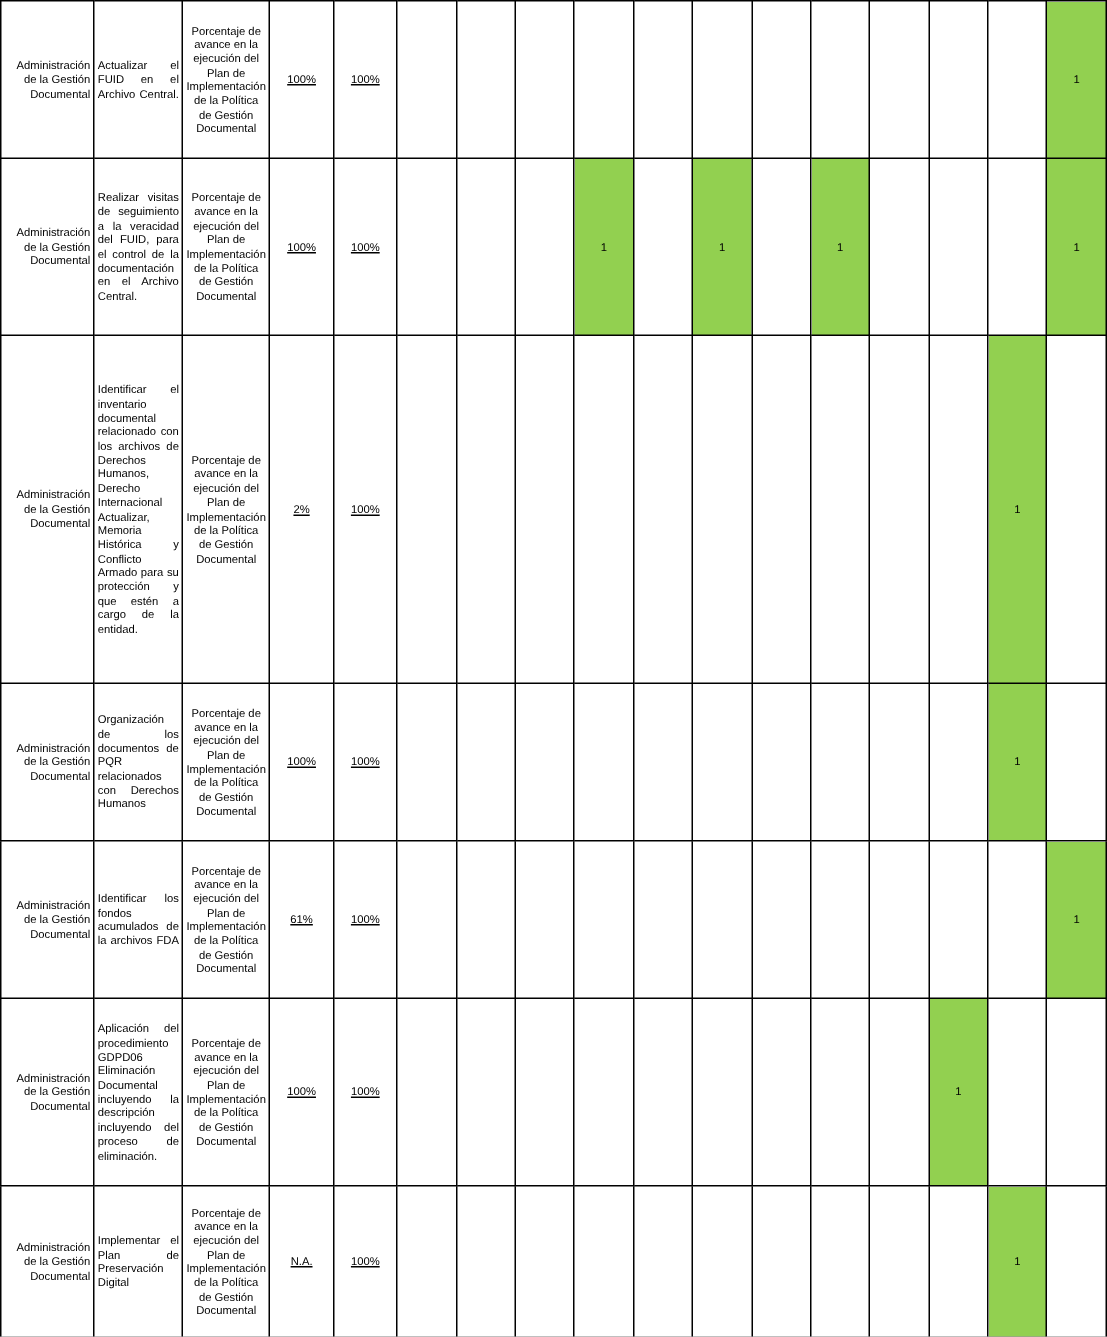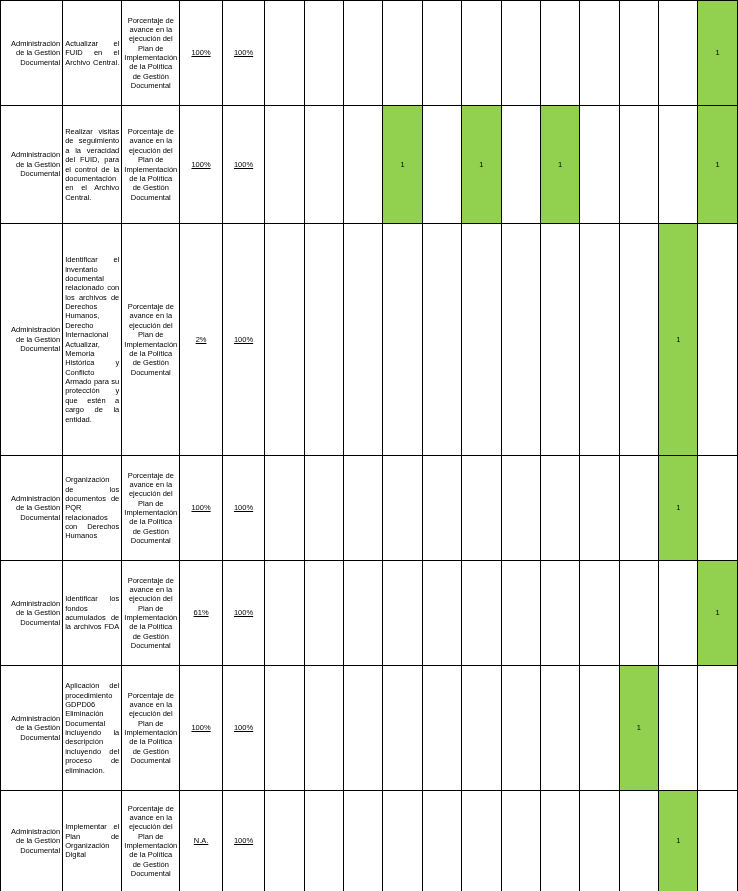--- a/index.html
+++ b/index.html
@@ -194,21 +194,21 @@
         <td class="c-month"></td>
         <td class="c-month"></td>
         <td class="c-month"></td>
         <td class="c-month"></td>
         <td class="c-month filled">1</td>
         <td class="c-month"></td>
         <td class="c-month"></td>
       </tr>
       <tr style="height: 101px;">
         <td class="c-area">Administración de la Gestión Documental</td>
-        <td class="c-activity">Implementar el Plan de Organización Digital</td>
+        <td class="c-activity">Implementar el Plan de Preservación Digital</td>
         <td class="c-indicator">Porcentaje de avance en la ejecución del Plan de Implementación de la Política de Gestión Documental</td>
         <td class="c-val">N.A.</td>
         <td class="c-val">100%</td>
         <td class="c-month"></td>
         <td class="c-month"></td>
         <td class="c-month"></td>
         <td class="c-month"></td>
         <td class="c-month"></td>
         <td class="c-month"></td>
         <td class="c-month"></td>

